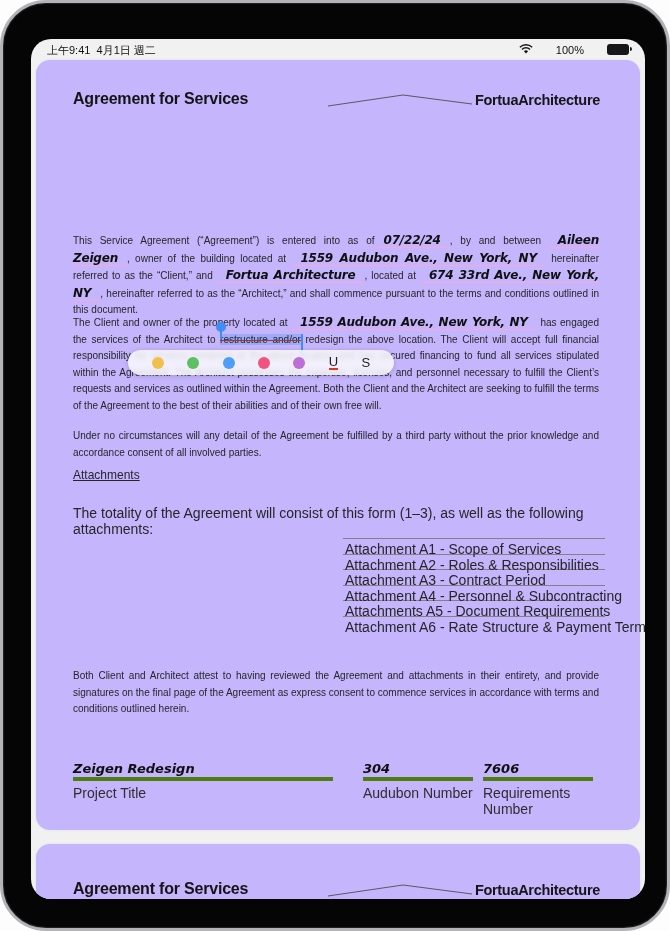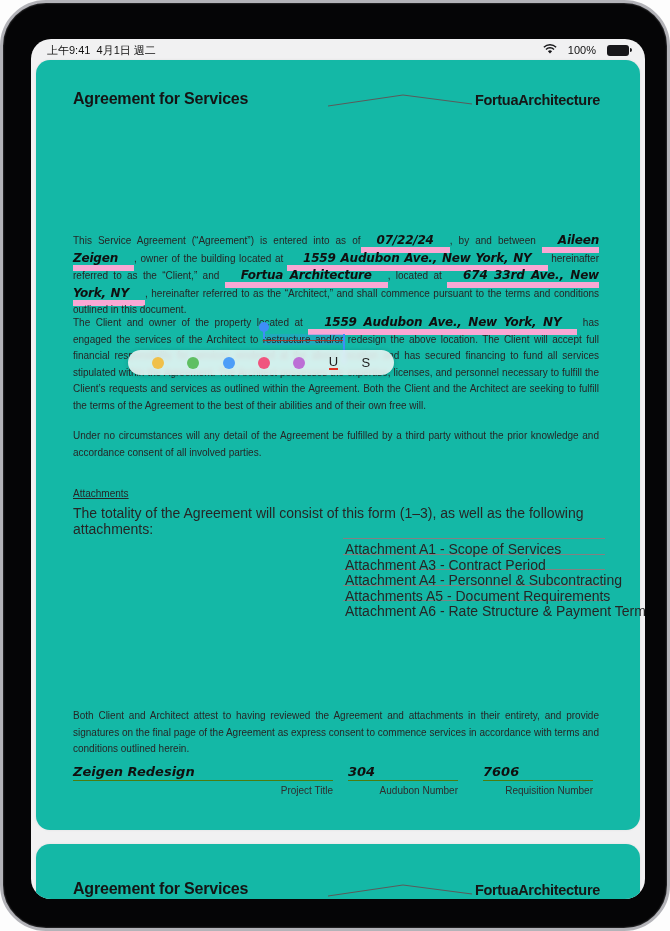--- a/index.html
+++ b/index.html
@@ -8,76 +8,76 @@
   .device { position:absolute; left:0; top:0; width:670px; height:931px;
             background:#050506; border:3px solid #b3b3b8; border-radius:46px;
             box-shadow: inset 0 0 2px rgba(255,255,255,.4); }
   .screen { position:absolute; left:28px; top:36px; width:614px; height:860px;
             background:#f1f1f2; border-radius:20px; overflow:hidden; }
 
   
   .statusbar { position:absolute; left:0; top:0; width:100%; height:22px;
                display:flex; align-items:center; justify-content:space-between;
                padding:0 16px; font-size:11px; color:#111; font-weight:500; }
-  .sb-right { display:flex; align-items:center; gap:11px; }
+  .sb-right { display:flex; align-items:flex-start; gap:23px; }
   .battery-body { position:relative; width:22px; height:11px; background:#17171a;
                   border-radius:3px; display:inline-block; }
   .battery-tip { position:absolute; right:-3px; top:3.5px; width:2px; height:4px;
                  background:#17171a; border-radius:0 2px 2px 0; }
 
   
-  .page { position:absolute; left:5px; width:604px; background:#14b8a6;
+  .page { position:absolute; left:5px; width:604px; background:#c4b5fd;
           border-radius:14px; box-shadow:0 0 3px rgba(0,0,0,.07); }
   .page1 { top:21px; height:770px; }
   .page2 { top:805px; height:130px; }
 
   .doc-header { position:absolute; left:37px; right:40px; display:flex;
                 justify-content:space-between; align-items:flex-end; }
   .doc-title { font-size:16px; font-weight:700; color:#141414; letter-spacing:-.2px; }
   .logo { display:flex; flex-direction:row; align-items:flex-end; }
   .logo-text { font-size:14.5px; font-weight:600; color:#161616; letter-spacing:-.3px; }
 
   .para { position:absolute; left:37px; width:526px; font-size:10px; line-height:16.5px;
           color:#262626; text-align:justify; }
   .hand { font-family:"DejaVu Sans", sans-serif; font-style:italic; font-weight:700;
           font-size:12px; color:#101010; letter-spacing:-.2px; }
-  .blank { border-bottom:6px solid #f9a8d4; padding:0 16px; }
+  .blank { border-bottom:1px solid #f9a8d4; padding:0 9px; }
 
   .selected { position:relative; background:rgba(62,140,245,.28);
               text-decoration:line-through; text-decoration-color:#a03a30; }
   .sel-handle-start { position:absolute; left:-4px; top:-12px; width:10px; height:10px;
                       background:#3f8ef7; border-radius:50%; z-index:3; }
   .sel-handle-start::after { content:''; position:absolute; left:4px; top:8px;
                              width:2px; height:9px; background:#3f8ef7; }
   .sel-handle-end { position:absolute; right:-2px; top:0; width:2px; height:30px;
                     background:#3f8ef7; z-index:2; }
 
   .markup-toolbar { position:absolute; left:92px; top:290px; width:266px; height:25px;
                     background:rgba(253,253,253,.82); border-radius:13px; z-index:6;
                     display:flex; align-items:center; justify-content:space-around;
                     padding:0 12px; box-shadow:0 1px 5px rgba(0,0,0,.18);
                     backdrop-filter:blur(2px); }
   .dot { width:12px; height:12px; border-radius:50%; display:inline-block; cursor:pointer; }
   .tb-letter { font-size:13px; color:#1e1e1e; line-height:1; cursor:pointer; }
   .tb-u { border-bottom:2px solid #e03425; }
 
-  .attach-head { position:absolute; left:37px; top:428px; font-size:10px; color:#262626;
+  .attach-head { position:absolute; left:37px; top:408px; font-size:12px; color:#262626;
                  text-decoration:underline; }
   .attach-intro { position:absolute; left:37px; top:445px; font-size:14px; color:#262626; }
   .attach-table { position:absolute; left:307px; top:478px; width:262px; }
   .attach-row { border-top:1px solid #828282; height:15.5px; font-size:14px;
                 color:#262626; padding:2px 0 0 2px; white-space:nowrap; }
 
   .fields { position:absolute; left:37px; top:694px; width:526px; height:60px; }
   .field { position:absolute; top:0; }
-  .field-line { border-bottom:1px solid #4d7c0f; height:27px; display:flex;
+  .field-line { border-bottom:4px solid #4d7c0f; height:27px; display:flex;
                 align-items:flex-end; }
   .field-value { font-family:"DejaVu Sans", sans-serif; font-style:italic; font-weight:700;
                  font-size:13px; color:#101010; padding-bottom:1px; }
-  .field-label { font-size:10px; color:#2e2e2e; margin-top:4px;text-align:right; }
+  .field-label { font-size:14px; color:#2e2e2e; margin-top:4px; }
 </style>
 </head>
 <body>
 
 <div class="device">
   <div class="screen">
 
     <div class="statusbar">
       <div>
         <span>上午9:41</span>&nbsp;&nbsp;<span>4月1日 週二</span>
@@ -121,46 +121,47 @@
         <span class="tb-letter">S</span>
       </div>
 
       <p class="para" style="top:368px;">Under no circumstances will any detail of the Agreement be fulfilled by a third party without the prior knowledge and accordance consent of all involved parties.</p>
 
       <div class="attach-head">Attachments</div>
       <div class="attach-intro">The totality of the Agreement will consist of this form (1–3), as well as the following attachments:</div>
 
       <div class="attach-table">
         <div class="attach-row">Attachment A1 - Scope of Services</div>
+        <div class="attach-row">Attachment A2 - Roles &amp; Responsibilities</div>
         <div class="attach-row">Attachment A3 - Contract Period</div>
         <div class="attach-row">Attachment A4 - Personnel &amp; Subcontracting</div>
         <div class="attach-row">Attachments A5 - Document Requirements</div>
         <div class="attach-row">Attachment A6 - Rate Structure &amp; Payment Terms</div>
       </div>
 
-      <p class="para" style="top:648px;">Both Client and Architect attest to having reviewed the Agreement and attachments in their entirety, and provide signatures on the final page of the Agreement as express consent to commence services in accordance with terms and conditions outlined herein.</p>
+      <p class="para" style="top:608px;">Both Client and Architect attest to having reviewed the Agreement and attachments in their entirety, and provide signatures on the final page of the Agreement as express consent to commence services in accordance with terms and conditions outlined herein.</p>
 
       <div class="fields">
         <div class="field" style="left:0; width:260px;">
           <div class="field-line">
               <span class="field-value">Zeigen Redesign</span>
             </div>
           <div class="field-label">Project Title</div>
         </div>
-        <div class="field" style="left:275px; width:110px;">
+        <div class="field" style="left:290px; width:110px;">
           <div class="field-line">
               <span class="field-value">304</span>
             </div>
           <div class="field-label">Audubon Number</div>
         </div>
         <div class="field" style="left:410px; width:110px;">
           <div class="field-line">
               <span class="field-value">7606</span>
             </div>
-          <div class="field-label">Requisition Number</div>
+          <div class="field-label">Requirements Number</div>
         </div>
       </div>
 
     </div>
 
     <div class="page page2">
       <div class="doc-header" style="top:36px;">
         <div class="doc-title">Agreement for Services</div>
         <div class="logo">
           <svg width="150" height="15" viewBox="0 0 150 15">

